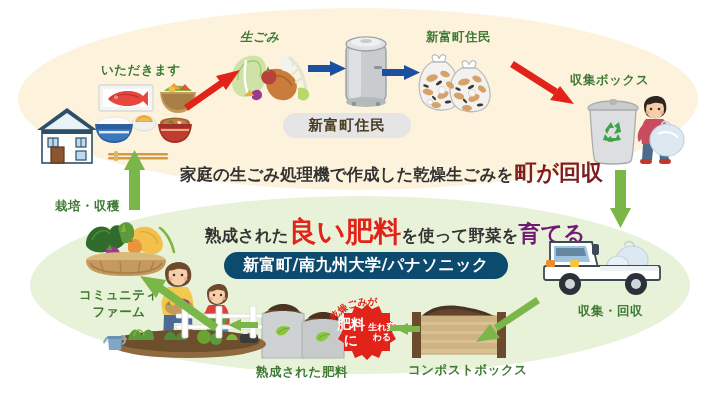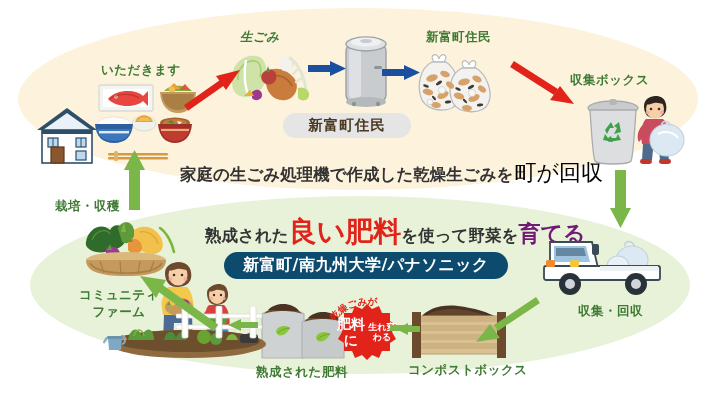--- a/index.html
+++ b/index.html
@@ -57,21 +57,21 @@
   }
 
   
   .headline{
     position:absolute;white-space:nowrap;
     font-weight:700;color:#333333;
     display:flex;align-items:baseline;
   }
   #headline-top{left:180px;top:158px;font-size:16.5px;}
   #headline-bottom{left:205px;top:213px;font-size:16.5px;text-align:right;}
-  .hl-em-green{color:#000000;font-size:22px;font-weight:400;margin-left:1px;}
+  .hl-em-green{color:#7f1d1d;font-size:22px;font-weight:700;margin-left:1px;}
   .hl-em-red{color:#e2231a;font-size:28px;font-weight:700;}
   .hl-em-blue{color:#701a75;font-size:22px;font-weight:700;}
 
   
   .arrow{position:absolute;}
 
   
   #badge-wrap{position:absolute;left:336px;top:296px;width:62px;height:62px;}
   #badge-arc{
     position:absolute;left:-8px;top:-6px;width:80px;height:40px;

